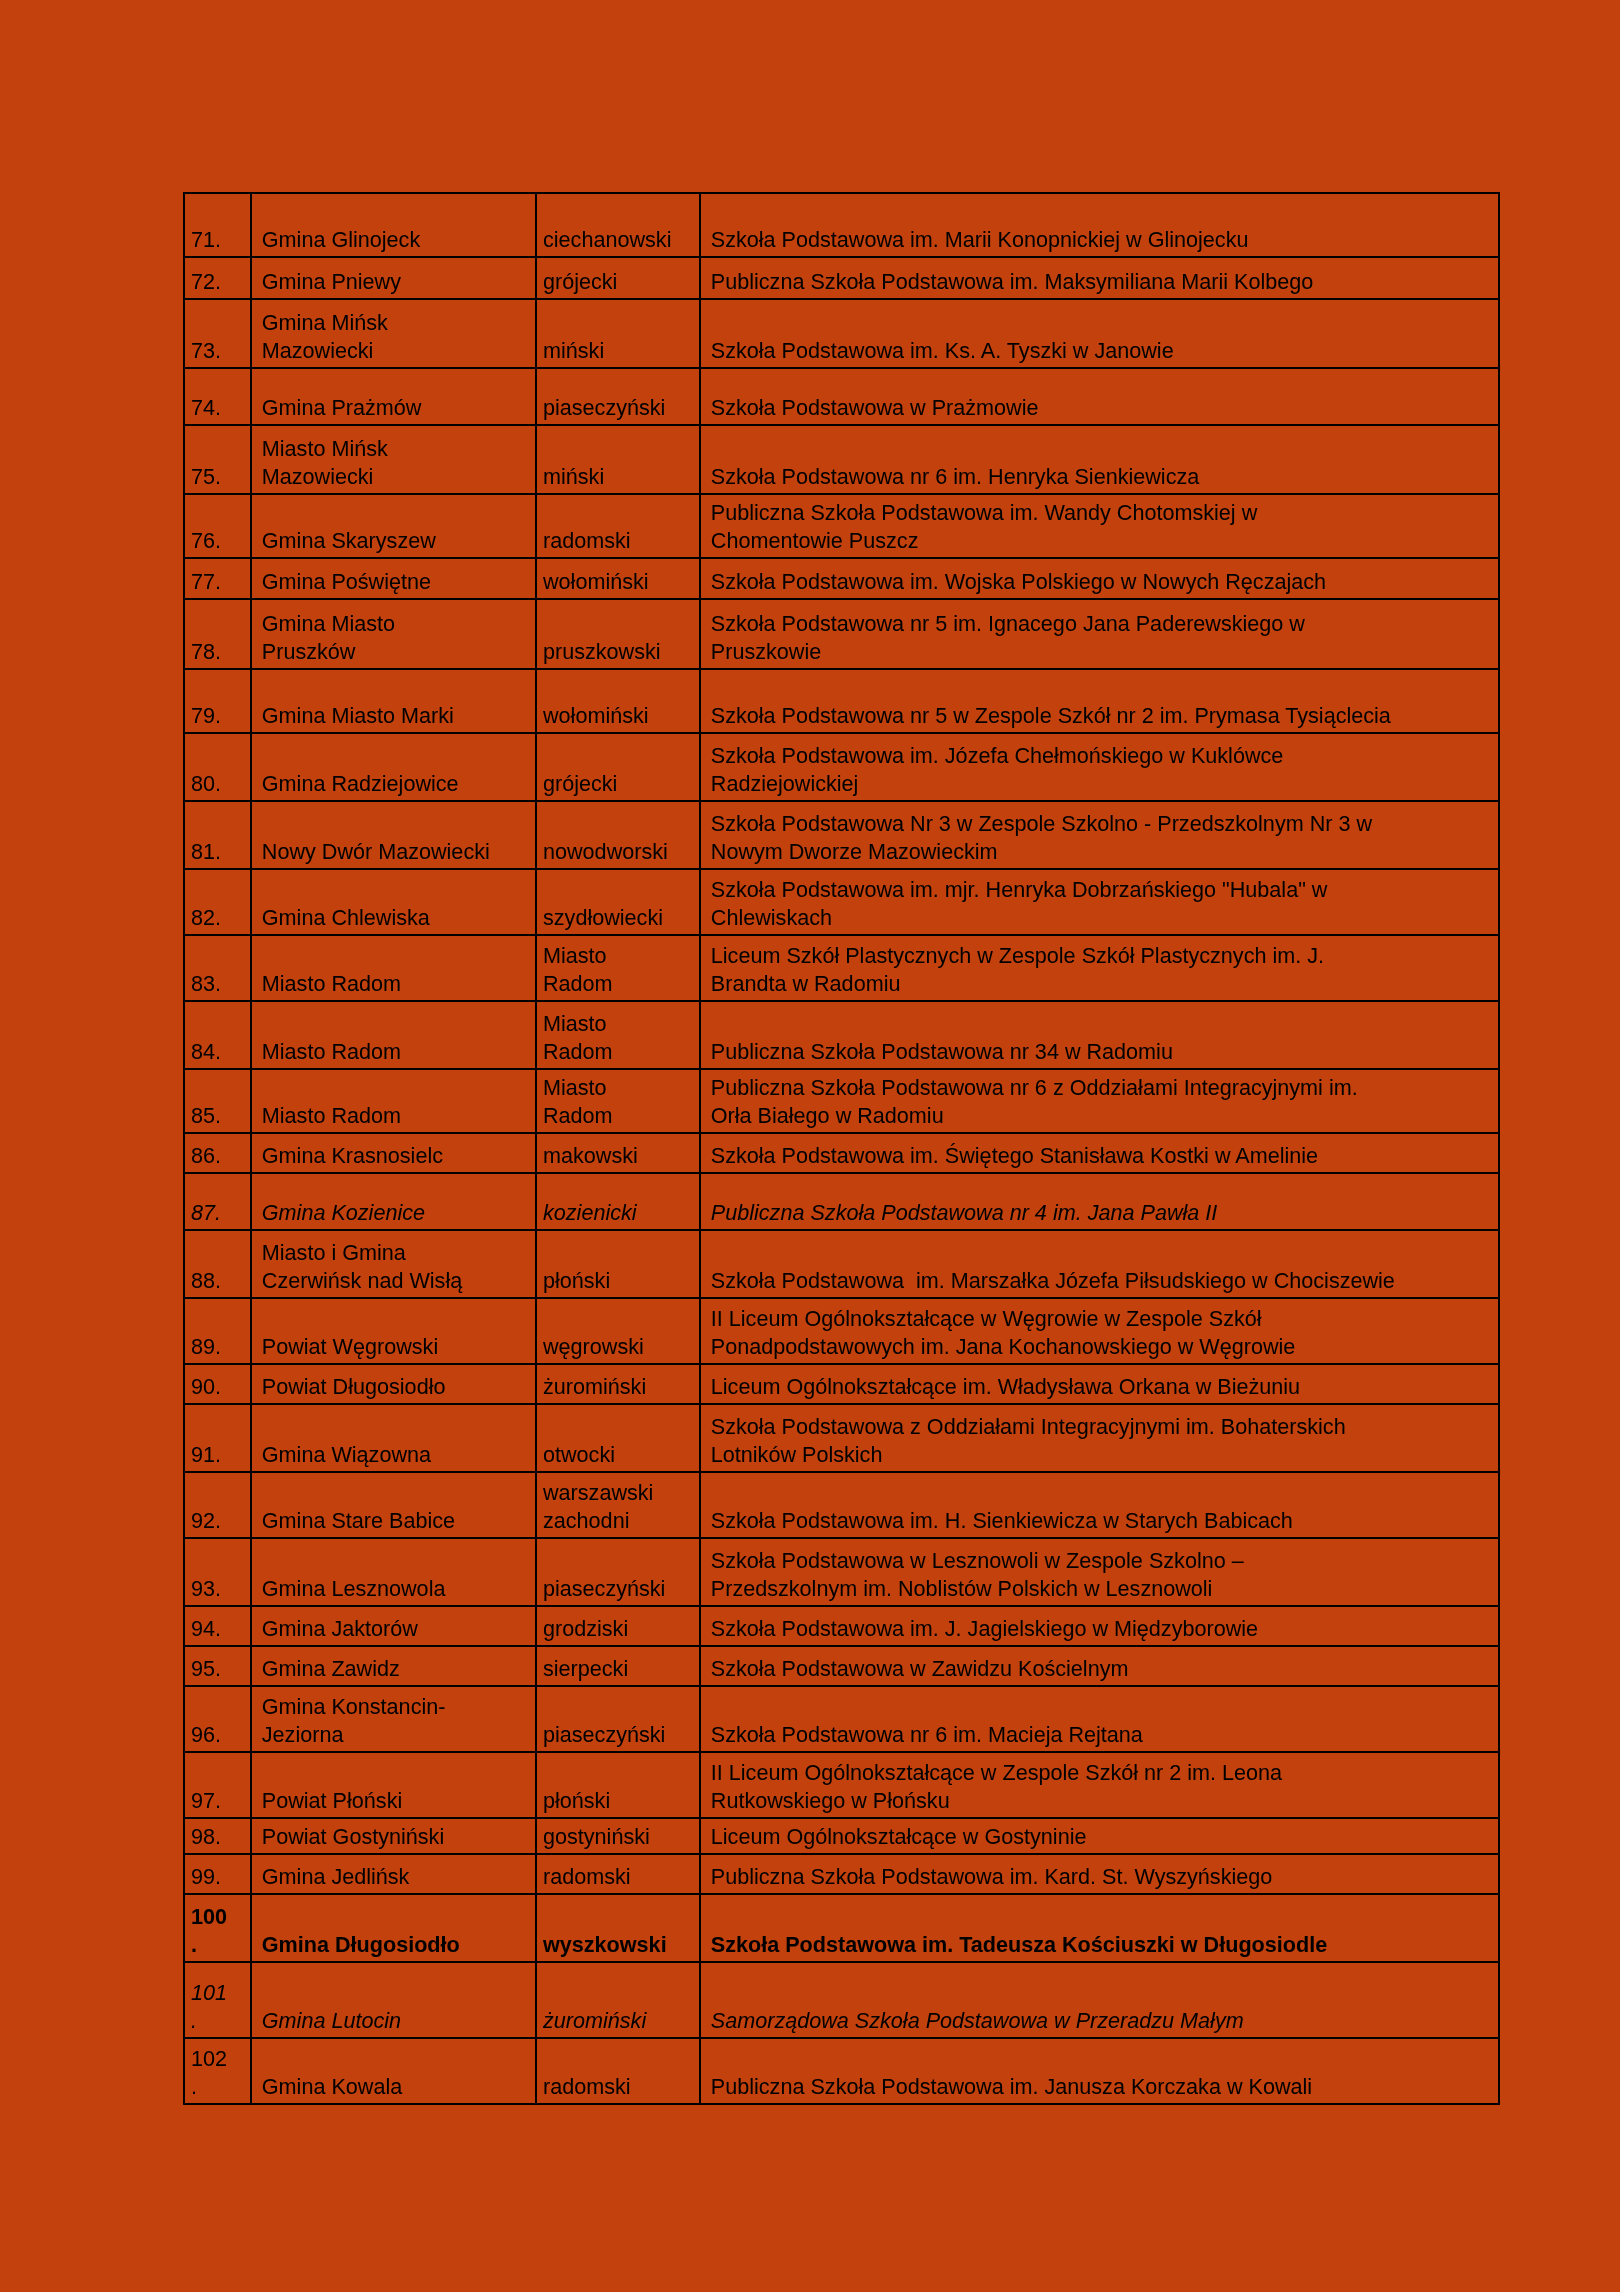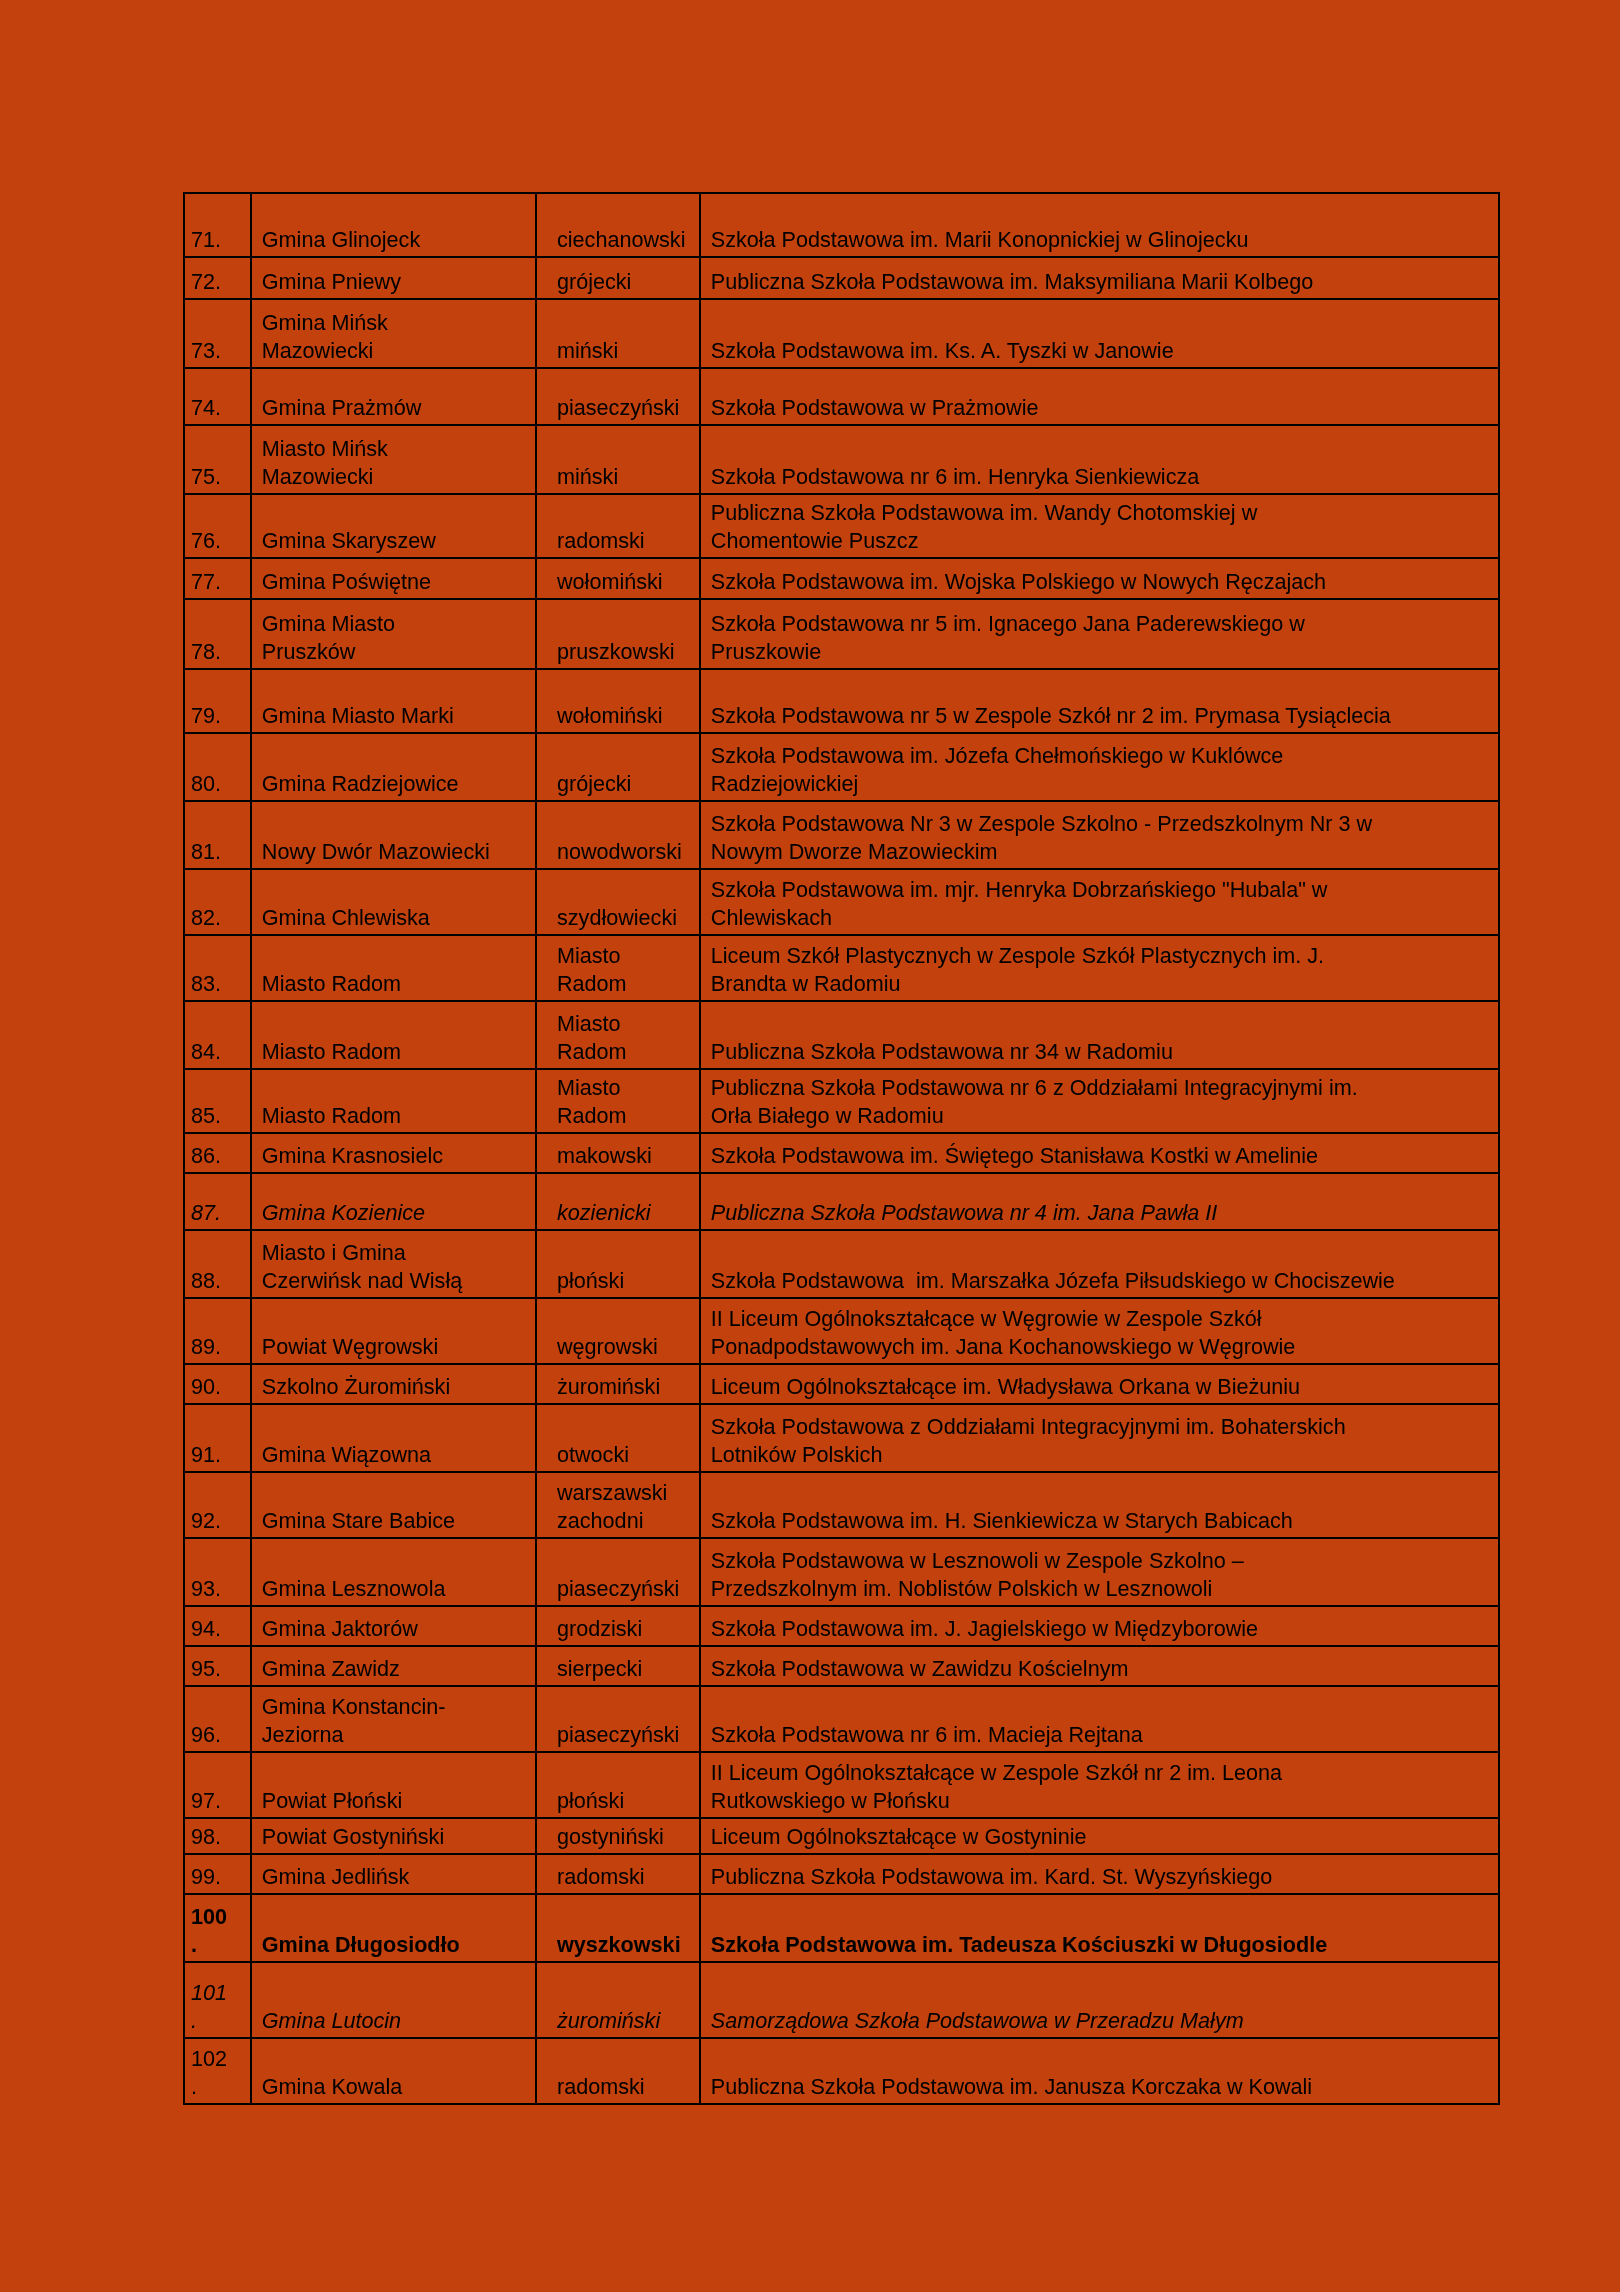--- a/index.html
+++ b/index.html
@@ -27,21 +27,21 @@
   .school-table td {
     border: 2px solid #000000;
     vertical-align: bottom;
     font-size: 21.6px;
     line-height: 27.4px;
     white-space: pre-wrap;
     overflow: hidden;
     padding: 0 3.9px 2.9px 9.8px;
   }
   .school-table td.no     { padding-left: 5.9px; }
-  .school-table td.powiat { padding-left: 20px; }
+  .school-table td.powiat { padding-left: 6px; }
   .school-table tr.first td { border-bottom-width: 2.9px; }
   .school-table tr.bold td  { font-weight: bold; }
   col.c-no     { width: 67px; }
   col.c-gmina  { width: 285px; }
   col.c-powiat { width: 164px; }
   col.c-school { width: 799px; }
 </style>
 </head>
 <body>
 
@@ -178,21 +178,21 @@
         </tr>
         <tr style="height: 66px;">
           <td class="no">89.</td>
           <td class="gmina">Powiat Węgrowski</td>
           <td class="powiat">węgrowski</td>
           <td class="school">II Liceum Ogólnokształcące w Węgrowie w Zespole Szkół
 Ponadpodstawowych im. Jana Kochanowskiego w Węgrowie</td>
         </tr>
         <tr style="height: 40px;">
           <td class="no">90.</td>
-          <td class="gmina">Szkolno Żuromiński</td>
+          <td class="gmina">Powiat Długosiodło</td>
           <td class="powiat">żuromiński</td>
           <td class="school">Liceum Ogólnokształcące im. Władysława Orkana w Bieżuniu</td>
         </tr>
         <tr style="height: 68px;">
           <td class="no">91.</td>
           <td class="gmina">Gmina Wiązowna</td>
           <td class="powiat">otwocki</td>
           <td class="school">Szkoła Podstawowa z Oddziałami Integracyjnymi im. Bohaterskich
 Lotników Polskich</td>
         </tr>

